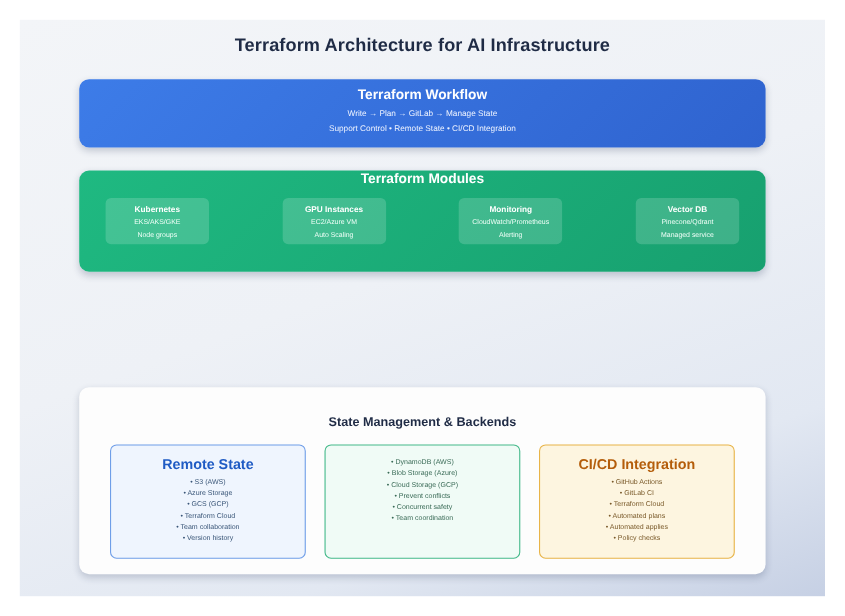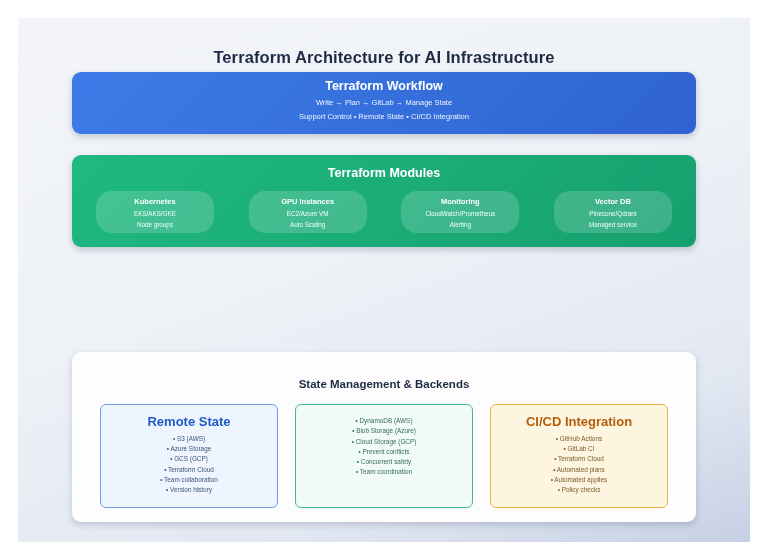--- a/index.html
+++ b/index.html
@@ -19,21 +19,21 @@
     width: 732px;
     height: 524px;
     background: linear-gradient(160deg, #f3f5f8 0%, #eef1f6 45%, #e2e8f2 78%, #c6d0e4 100%);
     box-sizing: border-box;
     padding: 0;
   }
 
   .page-title {
     position: absolute;
     left: 0;
-    top: 30px;
+    top: 14px;
     width: 732px;
     text-align: center;
     font-size: 16.5px;
     font-weight: bold;
     color: #1f2b45;
     letter-spacing: 0.1px;
   }
 
   
   .band {
@@ -63,32 +63,31 @@
     height: 62px;
     background: linear-gradient(135deg, #3d7ce8 0%, #2f63cf 100%);
     padding-top: 7px;
   }
 
   
   #modules {
     top: 137px;
     height: 92px;
     background: linear-gradient(135deg, #1fb981 0%, #17a06f 100%);
-    padding-top: 11px;
   }
   .module-row {
     display: flex;
     justify-content: space-between;
     margin: 11px 24px 0 24px;
   }
   .module-card {
-    width: 118px;
+    width: 94px;
     height: 42px;
     background: rgba(255,255,255,0.17);
-    border-radius: 16px;
+    border-radius: 5px;
     text-align: center;
     padding-top: 6px;
     box-sizing: border-box;
   }
   .module-card .m-title {
     font-size: 7.5px;
     font-weight: bold;
     color: #ffffff;
   }
   .module-card .m-line {

